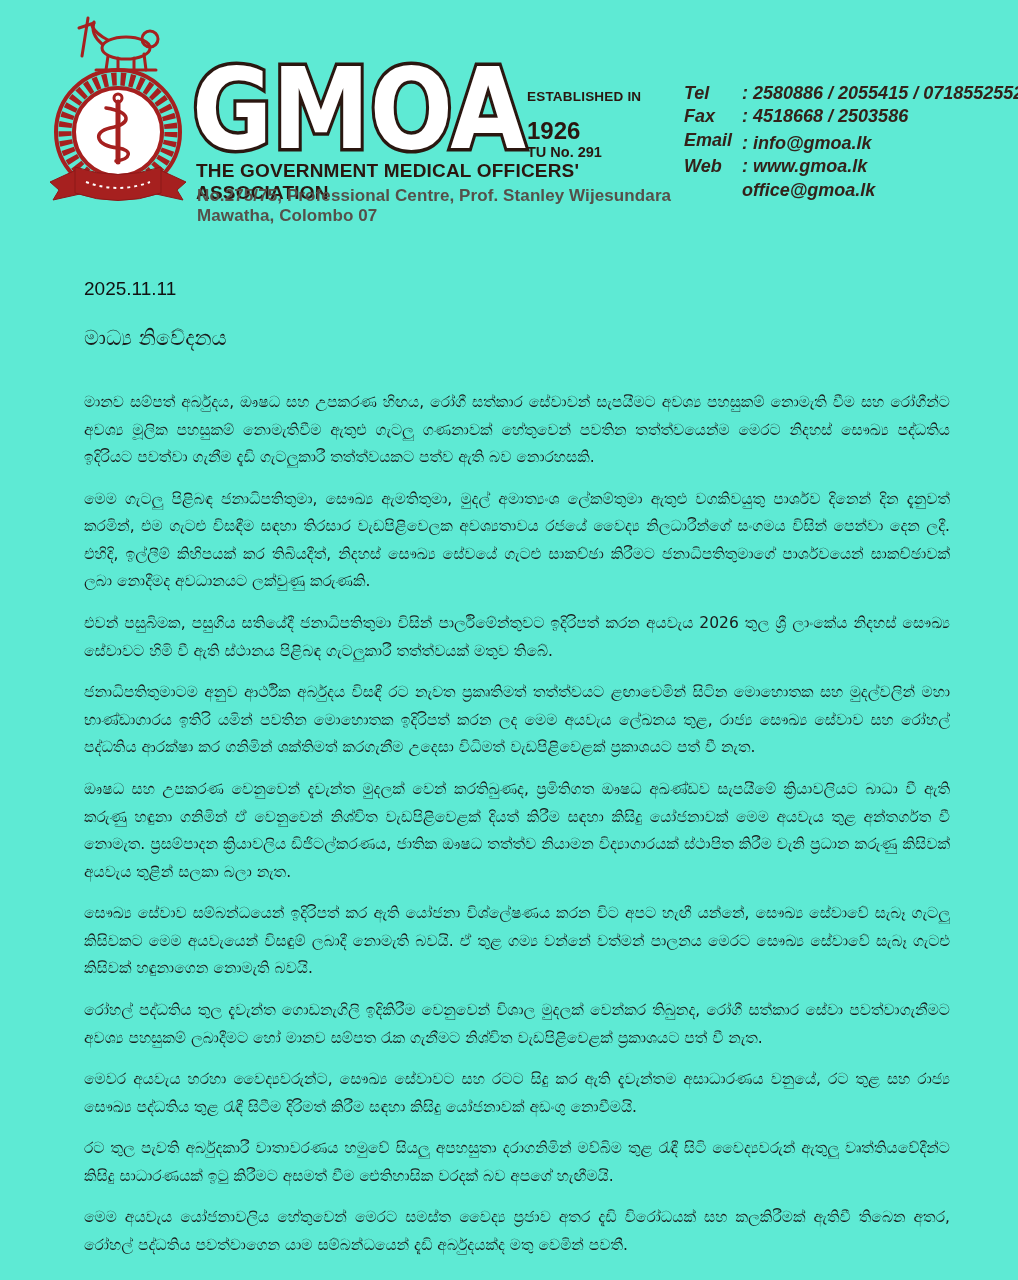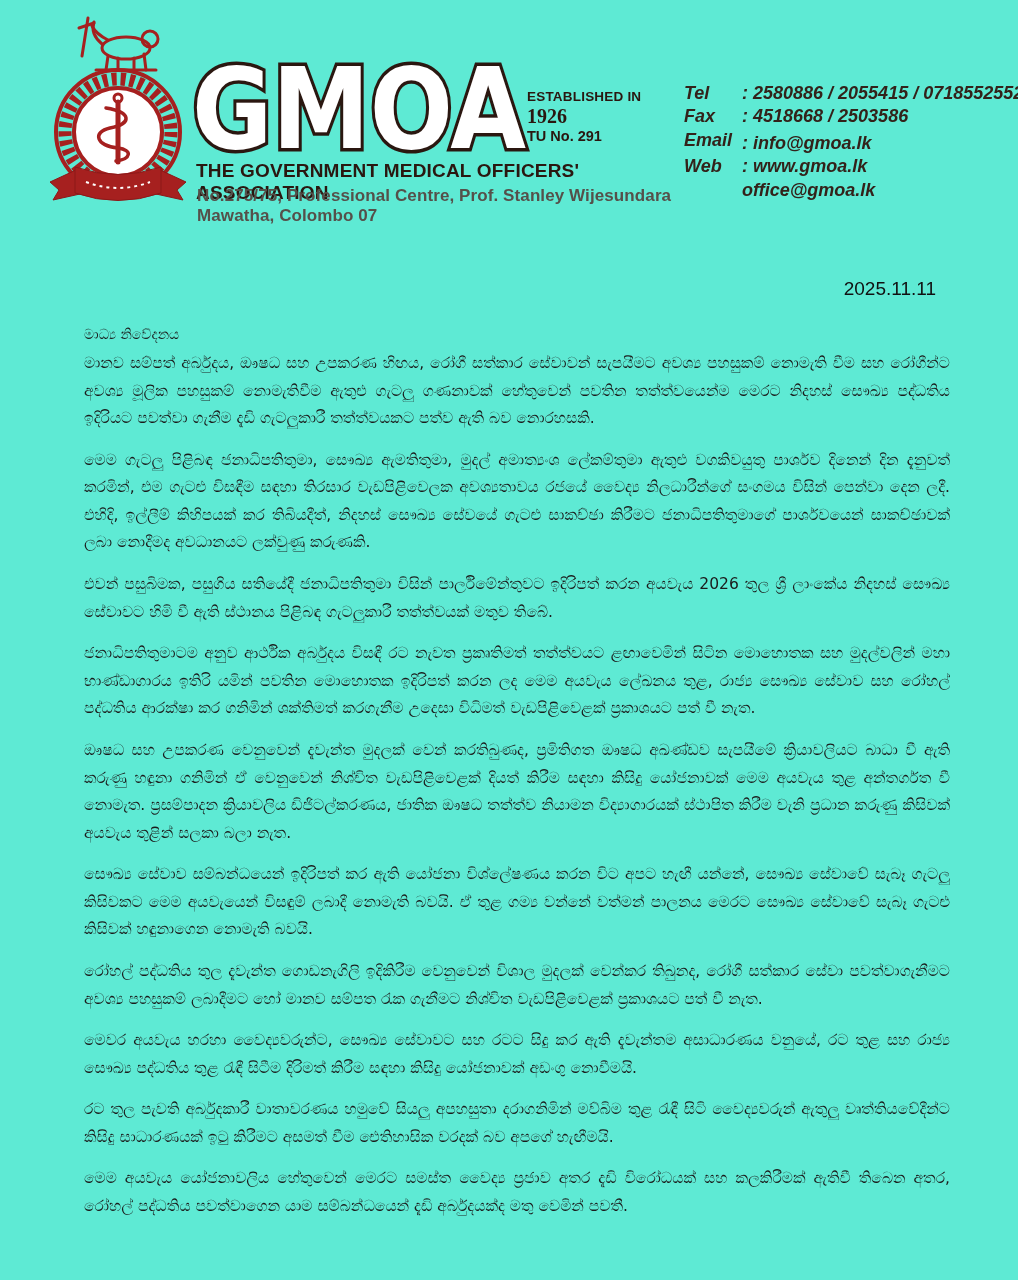--- a/index.html
+++ b/index.html
@@ -13,21 +13,21 @@
   }
 
   
   .letterhead { position:absolute; left:0; top:0; width:1018px; height:235px; }
   .crest { position:absolute; left:38px; top:10px; width:160px; height:215px; }
 
   .wordmark-wrap { position:absolute; left:192px; top:48px; width:340px; height:120px; }
   .estab { position:absolute; left:527px; top:90px; width:130px; color:#2a1710;
            font-family:"Liberation Sans", sans-serif; line-height:1.05; }
   .estab .lbl { font-size:13.5px; font-weight:bold; letter-spacing:0.2px; }
-  .estab .year { font-size:20px; font-weight:bold; margin-top:2px;font-family:Liberation Serif, serif; }
+  .estab .year { font-size:24px; font-weight:bold; margin-top:14px; }
   .estab .tu { font-size:14.5px; font-weight:bold; margin-top:2px; }
 
   .org-name { position:absolute; left:196px; top:160px; width:480px;
     font-family:"Liberation Sans", sans-serif; font-weight:bold;
     font-size:19px; color:#2a1710; letter-spacing:0.2px; }
   .org-addr { position:absolute; left:197px; top:186px; width:520px;
     font-family:"Liberation Sans", sans-serif; font-weight:bold;
     font-size:17px; color:#55504a; letter-spacing:0.1px; }
 
   .contact { position:absolute; left:660px; top:82px; width:350px;
@@ -35,23 +35,23 @@
     color:#33221a; font-size:18px; line-height:1.3;margin-left:24px; }
   .contact .row { display:flex; }
   .contact .lab { width:58px; flex:0 0 58px; }
   .contact .val { flex:1; }
   .contact .email-extra { margin-left:58px; }
   .contact .email-stack .val { padding-top:3px; }
 
   
   .doc { position:absolute; left:84px; top:278px; width:866px; color:#1b1b1b;
          font-family:"DejaVu Sans", sans-serif; }
-  .doc-date { text-align:right; font-size:19px; color:#111111;
+  .doc-date { font-size:19px; color:#111111;
     font-family:"Liberation Sans", sans-serif; margin-bottom:26px; padding-right:14px; }
-  .kicker { font-size:14px; margin-bottom:7px; }
+  .kicker { font-size:21px; margin-bottom:39px; }
   .doc-title { font-size:16.5px; font-weight:bold; line-height:1.8;
     text-align:justify; margin-bottom:16px; }
   .doc p.body-par { font-size:15.5px; line-height:1.78; text-align:justify;
     margin-bottom:14px; }
 </style>
 </head>
 <body>
 
 <div class="page">
 

